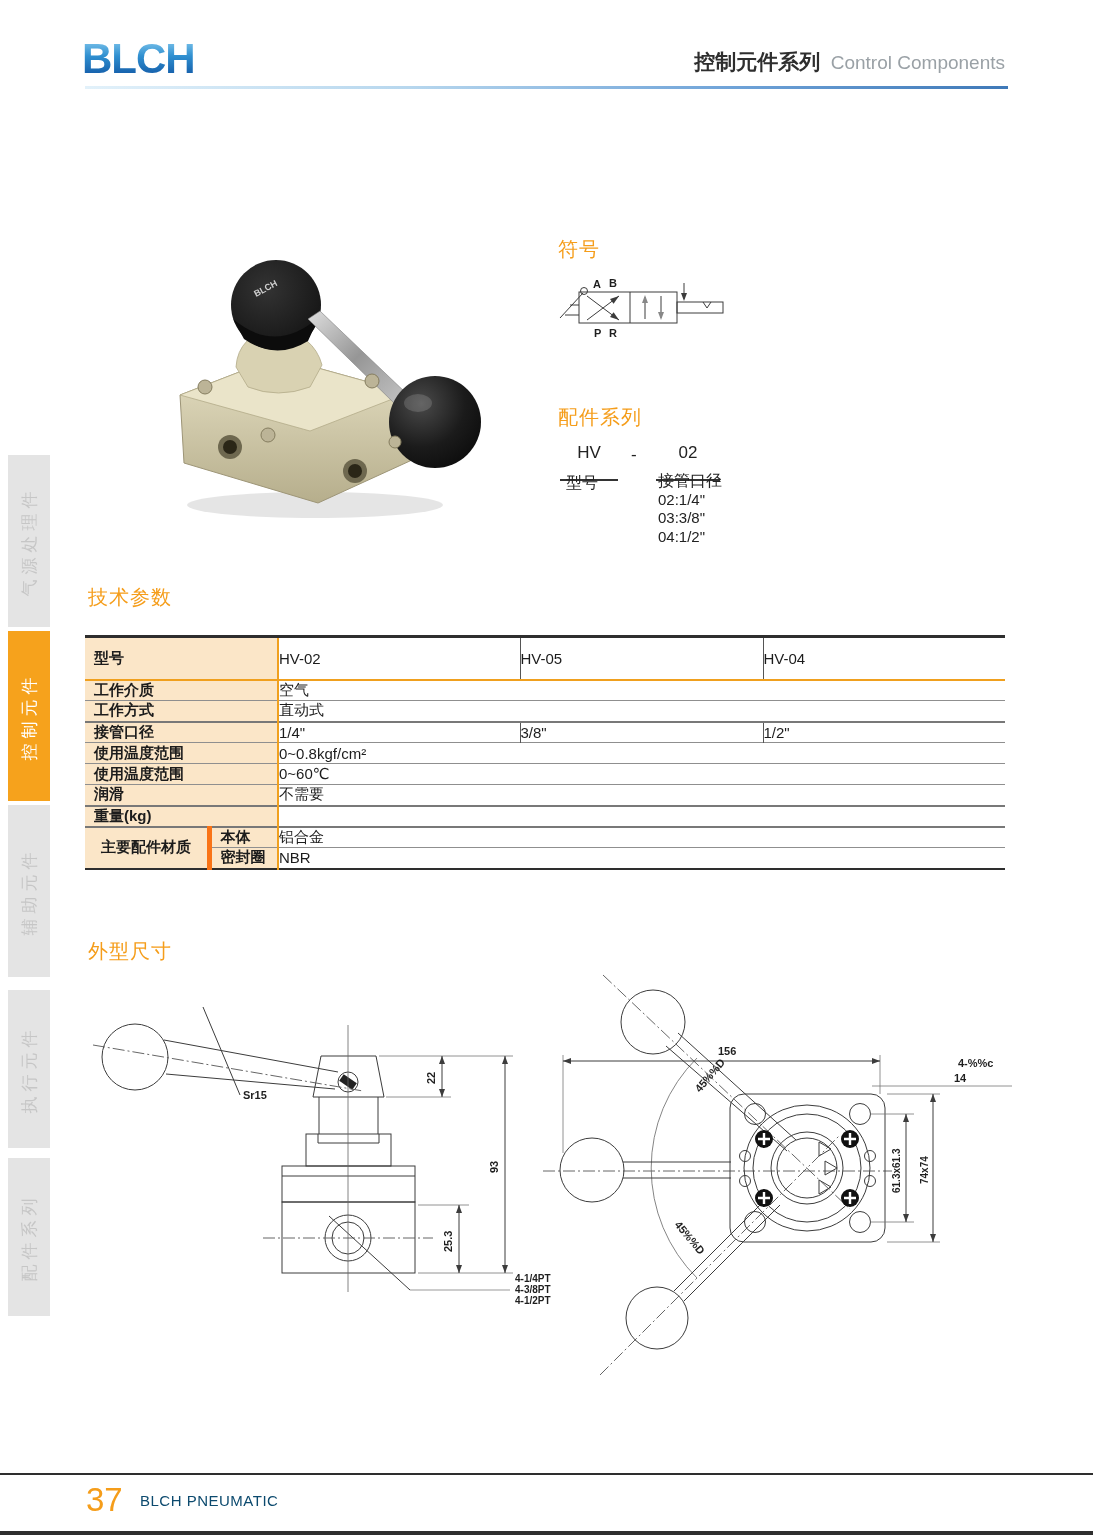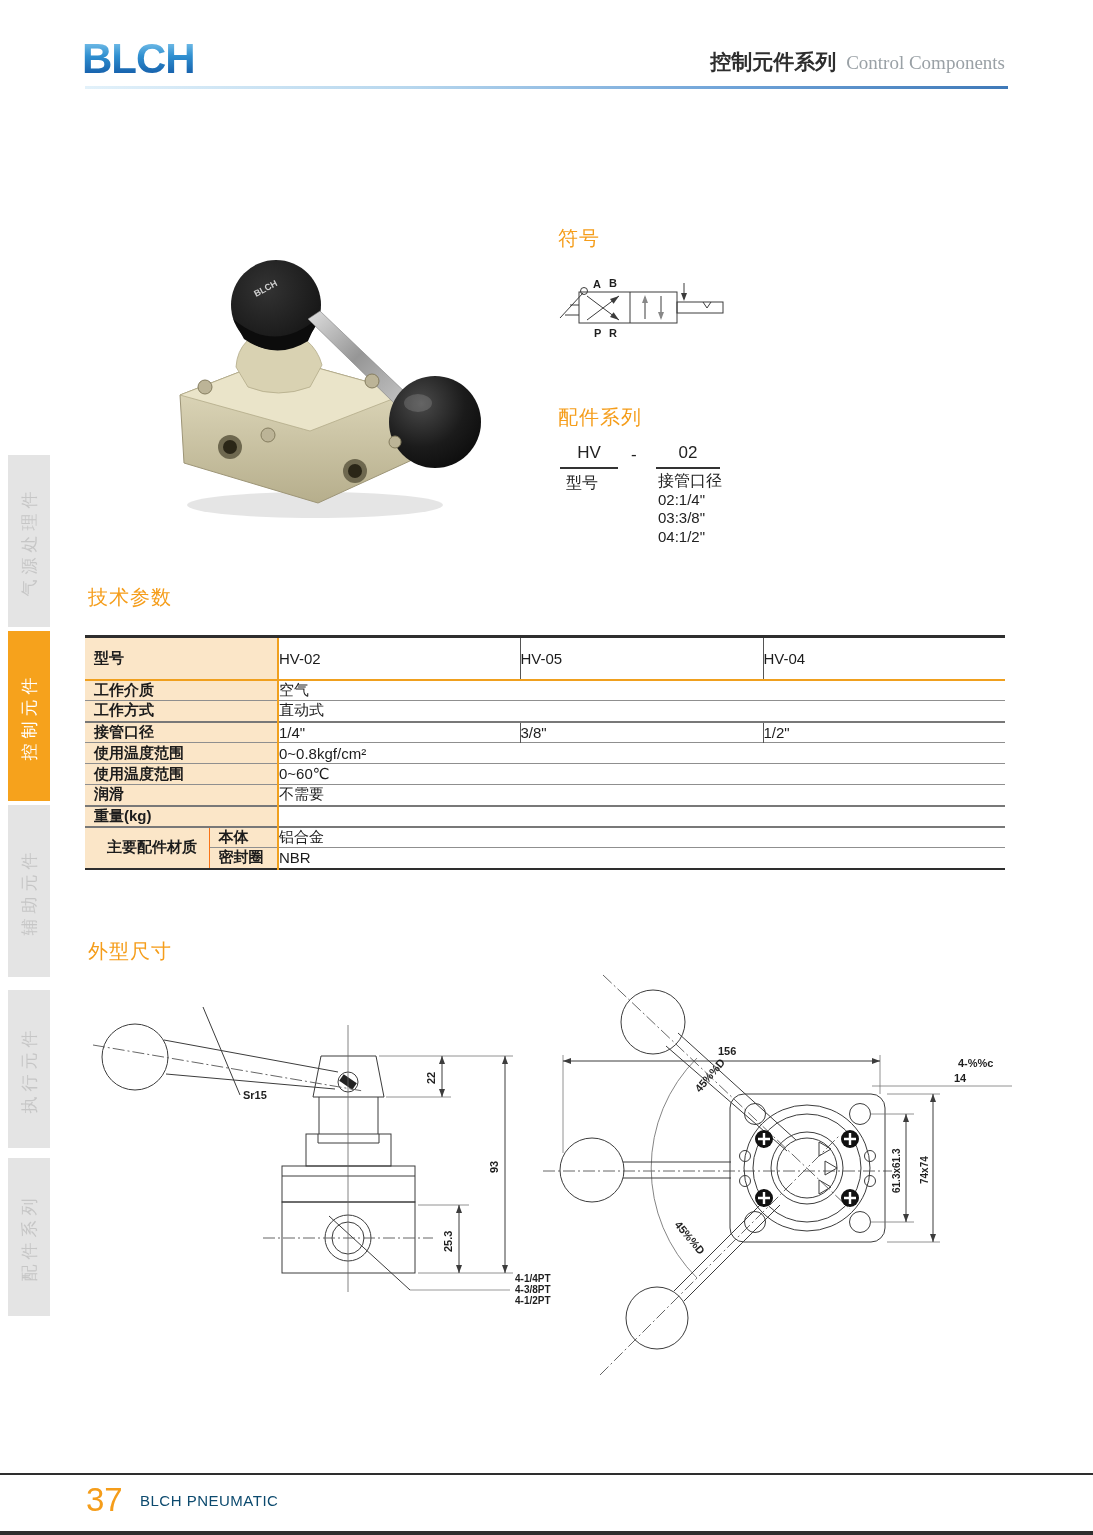--- a/index.html
+++ b/index.html
@@ -1,48 +1,48 @@
 <!DOCTYPE html>
 <html><head>
 <meta charset="utf-8">
 <style>
   * { margin:0; padding:0; box-sizing:border-box; }
   body { background:#888; font-family:"Liberation Sans","DejaVu Sans",sans-serif; }
   #page { position:relative; width:1093px; height:1535px; background:#fff; overflow:hidden; margin:0 auto; }
   .abs { position:absolute; }
 
   
-  .series { position:absolute; top:48px; right:88px; white-space:nowrap;font-family:Liberation Serif, serif; }
+  .series { position:absolute; top:48px; right:88px; white-space:nowrap; }
   .series .zh { font-size:21px; font-weight:bold; color:#2e2e2e; }
   .series .en { font-size:19px; color:#9aa1a6; margin-left:6px; }
   .blue-rule { position:absolute; left:85px; top:86px; width:923px; height:3px;
     background:linear-gradient(to right,#e2f1fa 0%,#b7d7ee 35%,#6fa3d8 70%,#3f79b8 100%); }
 
   .page-title { position:absolute; left:88px; top:148px; font-size:31px; font-weight:bold; color:#101010; letter-spacing:1px; }
 
   .sect { position:absolute; font-size:20px; color:#F59D1A; letter-spacing:1px; }
 
   
   .o-code { position:absolute; font-size:17px; color:#222; text-align:center;
-    border-bottom:2px solid #333; padding-bottom:4px; }
+    border-bottom:2px solid #333; padding-bottom:16px; }
   .o-dash { position:absolute; font-size:17px; color:#222; }
   .o-lbl { position:absolute; font-size:16px; color:#222; }
   .o-sizes { position:absolute; font-size:15px; color:#222; line-height:18.5px; }
   .o-sizes .first { font-size:16px; }
 
   
   table.specs { position:absolute; left:85px; top:635px; width:920px; border-collapse:collapse;
     table-layout:fixed; font-size:15px; color:#1c1c1c;
     border-top:3px solid #2e2e2e; border-bottom:2px solid #2e2e2e; }
   table.specs td { height:21px; padding:0; overflow:hidden; white-space:nowrap; }
   table.specs tr.head td { height:43px; border-bottom:2px solid #F0A01E; }
   table.specs td.lbl { background:#FBE6C8; padding-left:9px; font-weight:bold;
     border-right:2px solid #F0A01E; }
-  table.specs td.lblmain { background:#FBE6C8; padding-left:22px; font-weight:bold;
-    border-right:1px solid #f97316; }
+  table.specs td.lblmain { background:#FBE6C8; padding-left:16px; font-weight:bold;
+    border-right:5px solid #f97316; }
   table.specs td.val { text-align:left; }
   table.specs td.vdiv { border-left:1px solid #555; }
   table.specs tr.thin td { border-top:1px solid #8f8f8f; }
   table.specs tr.thick td { border-top:2px solid #787878; }
 
   
   .tab { position:absolute; left:8px; width:42px; background:#e4e4e4;
     display:flex; align-items:center; justify-content:center; }
   .tab span { transform:rotate(-90deg); white-space:nowrap; font-size:17px;
     letter-spacing:5px; color:#c6c6c6; }
@@ -127,21 +127,21 @@
         <circle cx="245" cy="207" r="6"></circle>
     </g>
     <g>
       <circle cx="80" cy="212" r="12" fill="#6e684f"></circle>
         <circle cx="80" cy="212" r="7" fill="#2a2617"></circle>
       <circle cx="205" cy="236" r="12" fill="#6e684f"></circle>
         <circle cx="205" cy="236" r="7" fill="#2a2617"></circle>
     </g>
   </svg>
 
-  <div class="sect" style="left:558px;top:225px">符号</div>
+  <div class="sect" style="left:558px;top:236px">符号</div>
   <svg style="left:553px;top:275px" width="250" height="75" viewBox="0 0 250 75">
     <g class="ln">
       <rect x="26" y="17" width="98" height="31"></rect>
       <line x1="77" y1="17" x2="77" y2="48"></line>
       <line x1="34" y1="45" x2="66" y2="21"></line>
       <line x1="34" y1="21" x2="66" y2="45"></line>
       <line x1="7" y1="43" x2="30" y2="18"></line>
       <circle cx="31" cy="16" r="3.5"></circle>
       <line x1="17" y1="30" x2="26" y2="30"></line>
       <line x1="12" y1="40" x2="26" y2="40"></line>

